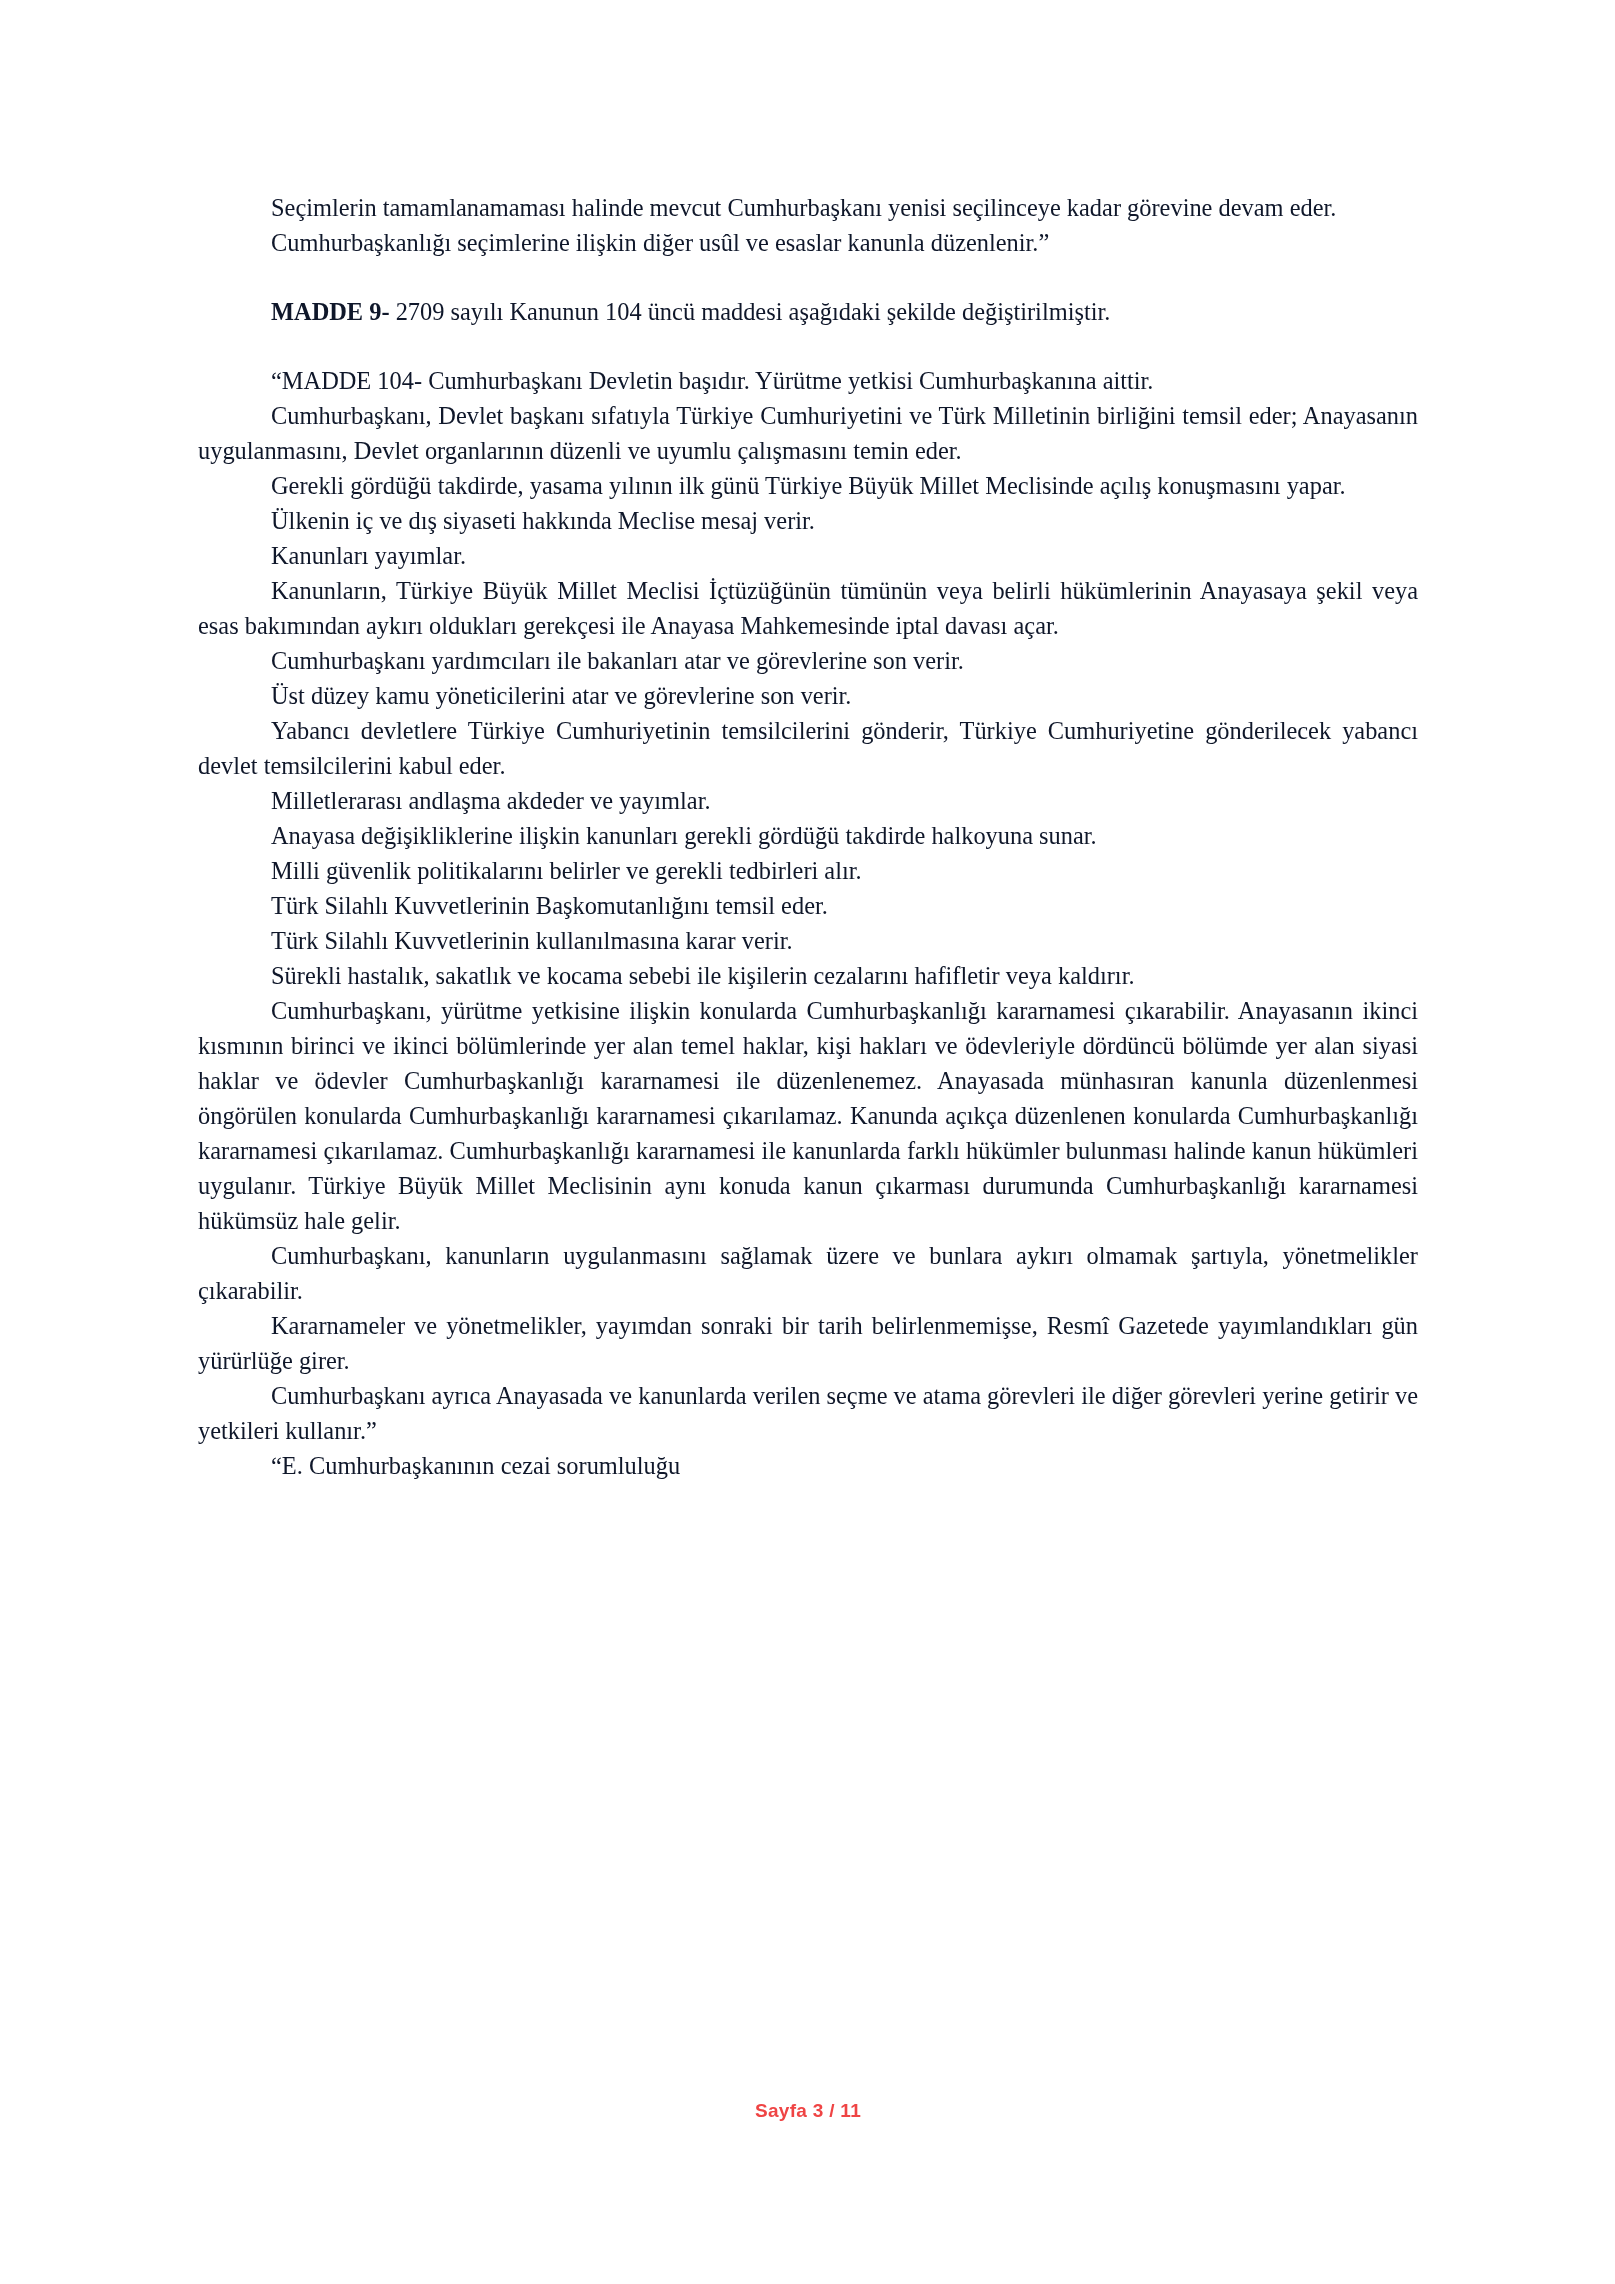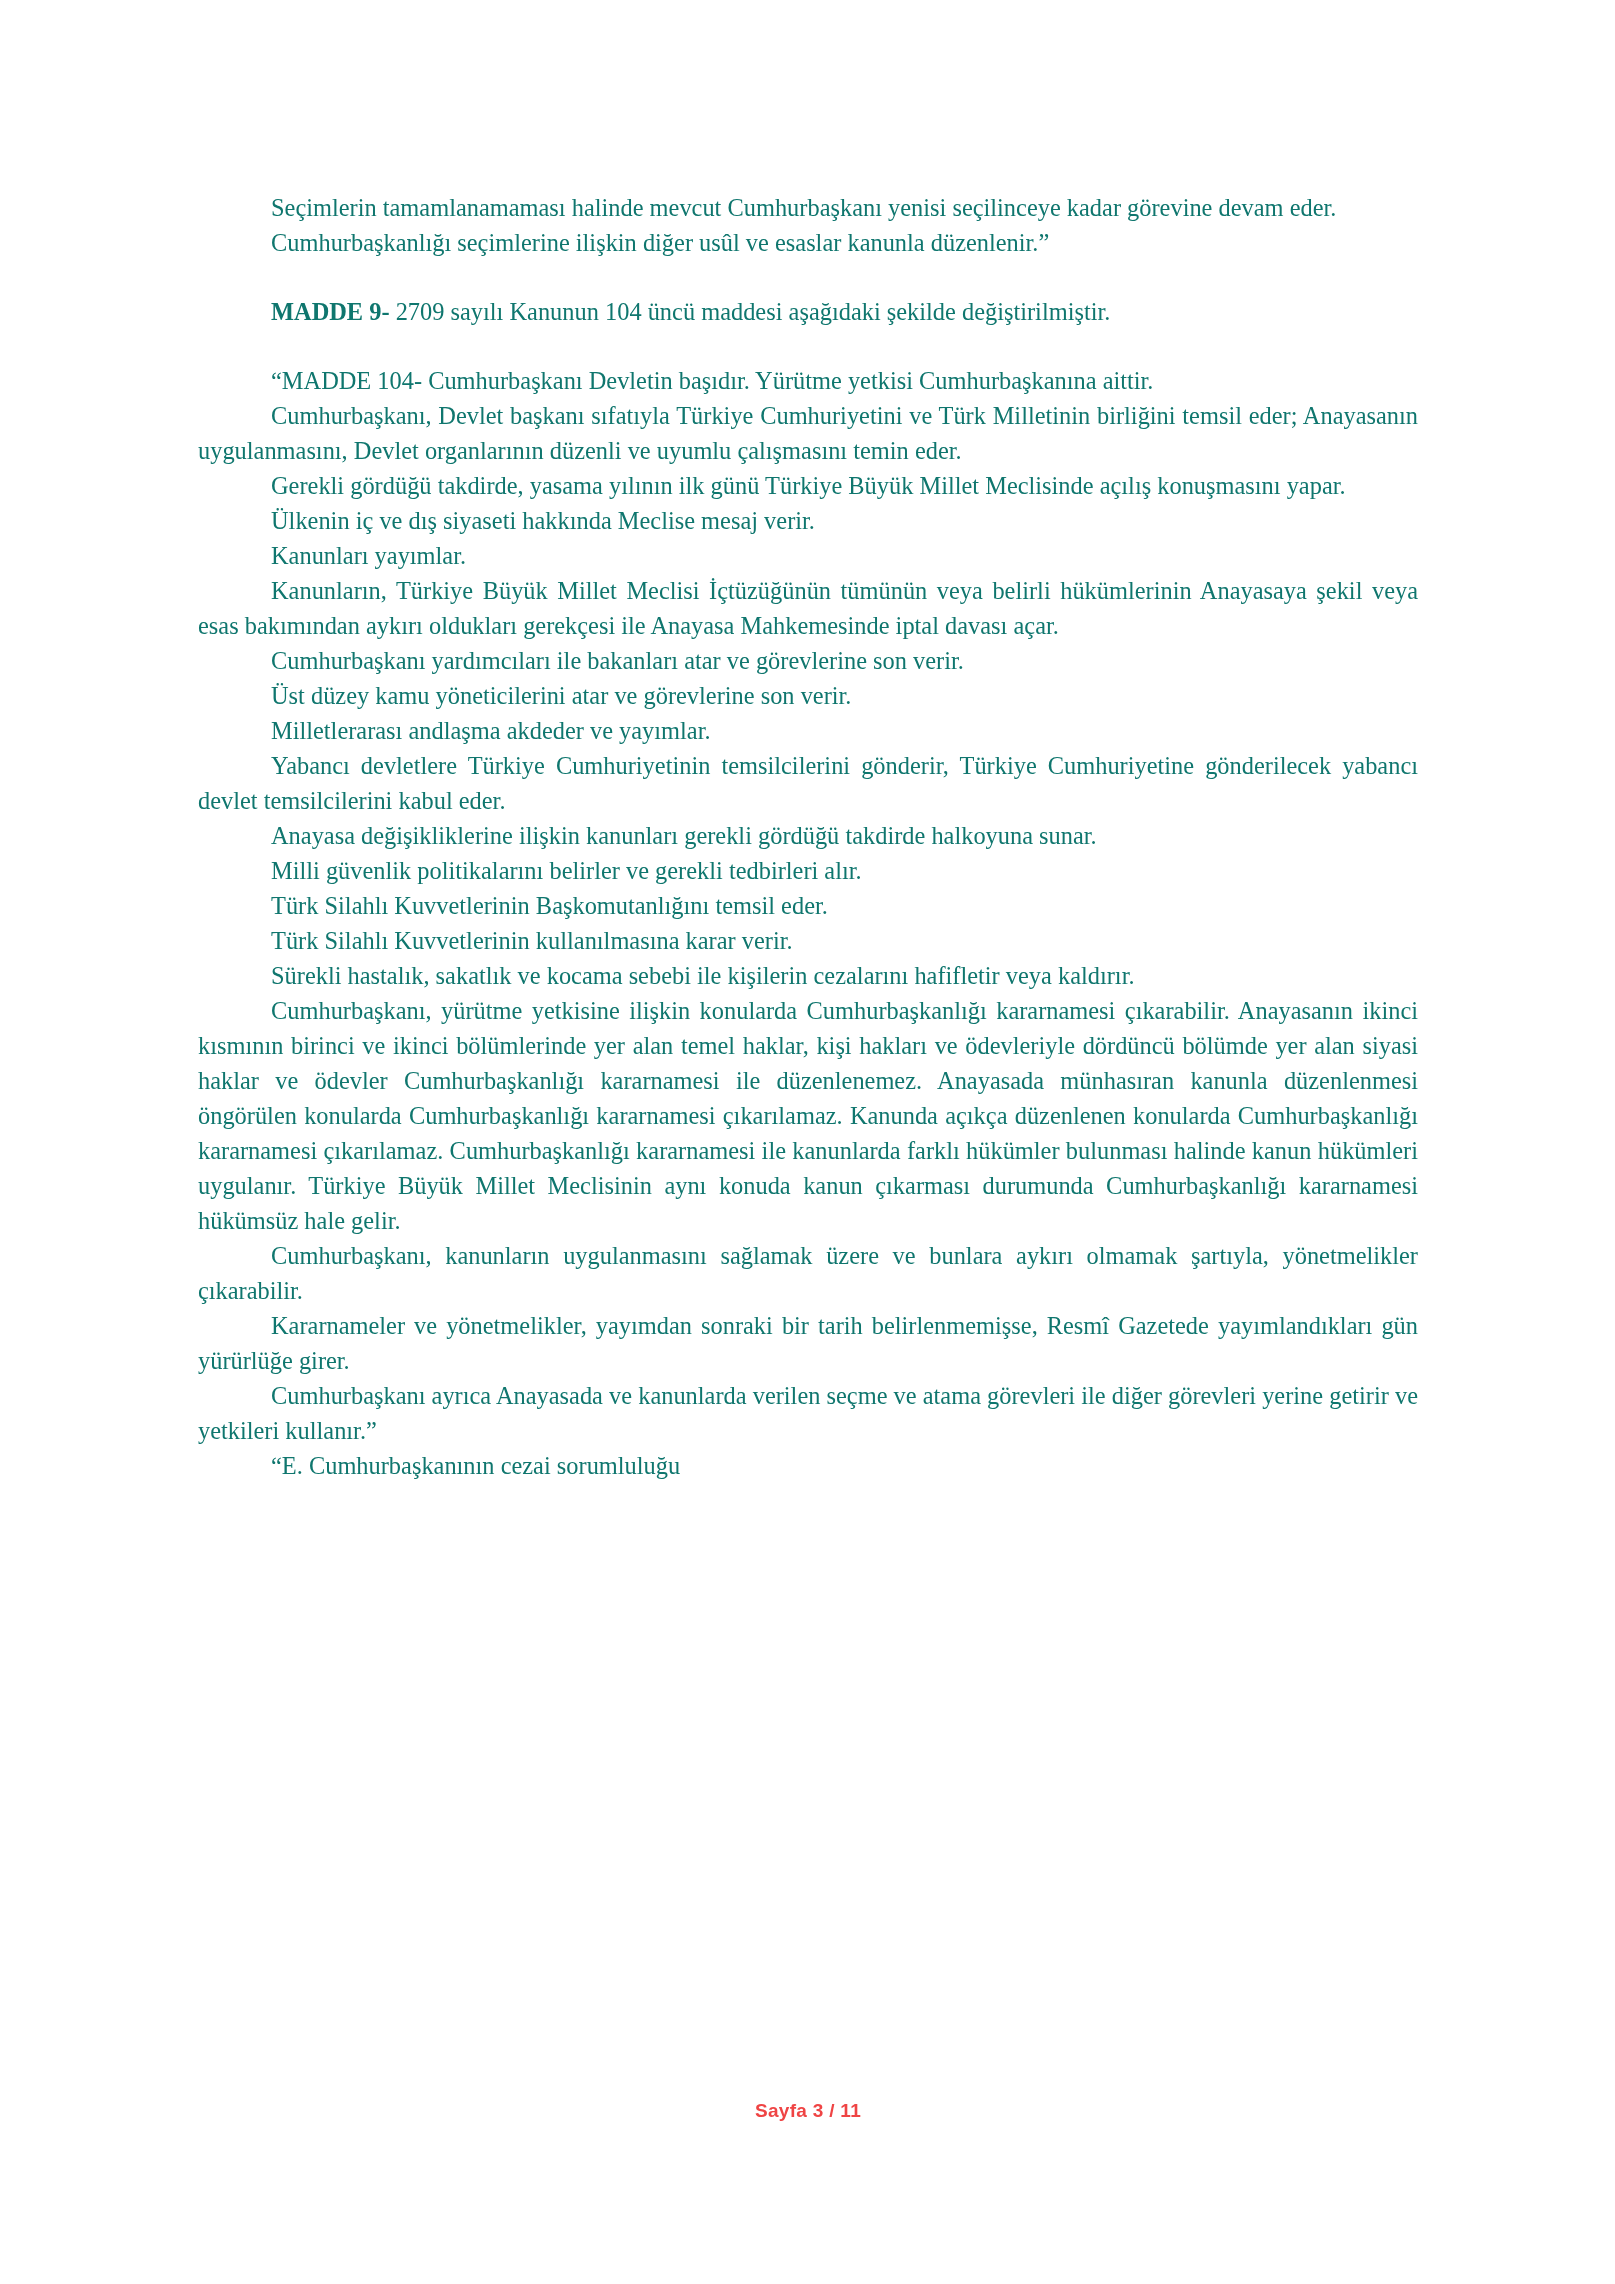--- a/index.html
+++ b/index.html
@@ -23,21 +23,21 @@
     position: absolute;
     left: 198px;
     top: 190px;
     width: 1220px;
   }
 
   .body-text {
     font-family: "Liberation Serif", "DejaVu Serif", serif;
     font-size: 24.4px;
     line-height: 35px;
-    color: #0f766e;
+    color: #0f172a;
     text-align: justify;
     text-justify: inter-word;
     margin: 0;
     -webkit-font-smoothing: none;
   }
 
   
   .p-indent {
     text-indent: 73px;
   }
@@ -95,23 +95,23 @@
 
     <p class="body-text p-indent">Kanunları yayımlar.</p>
 
 
     <p class="body-text p-indent">Kanunların, Türkiye Büyük Millet Meclisi İçtüzüğünün tümünün veya belirli hükümlerinin Anayasaya şekil veya esas bakımından aykırı oldukları gerekçesi ile Anayasa Mahkemesinde iptal davası açar.</p>
 
     <p class="body-text p-indent">Cumhurbaşkanı yardımcıları ile bakanları atar ve görevlerine son verir.</p>
 
     <p class="body-text p-indent">Üst düzey kamu yöneticilerini atar ve görevlerine son verir.</p>
 
+    <p class="body-text p-indent">Yabancı devletlere Türkiye Cumhuriyetinin temsilcilerini gönderir, Türkiye Cumhuriyetine gönderilecek yabancı devlet temsilcilerini kabul eder.</p>
+
     <p class="body-text p-indent">Milletlerarası andlaşma akdeder ve yayımlar.</p>
-
-    <p class="body-text p-indent">Yabancı devletlere Türkiye Cumhuriyetinin temsilcilerini gönderir, Türkiye Cumhuriyetine gönderilecek yabancı devlet temsilcilerini kabul eder.</p>
 
     <p class="body-text p-indent">Anayasa değişikliklerine ilişkin kanunları gerekli gördüğü takdirde halkoyuna sunar.</p>
 
     <p class="body-text p-indent">Milli güvenlik politikalarını belirler ve gerekli tedbirleri alır.</p>
 
     <p class="body-text p-indent">Türk Silahlı Kuvvetlerinin Başkomutanlığını temsil eder.</p>
 
     <p class="body-text p-indent">Türk Silahlı Kuvvetlerinin kullanılmasına karar verir.</p>
 
     <p class="body-text p-indent">Sürekli hastalık, sakatlık ve kocama sebebi ile kişilerin cezalarını hafifletir veya kaldırır.</p>

